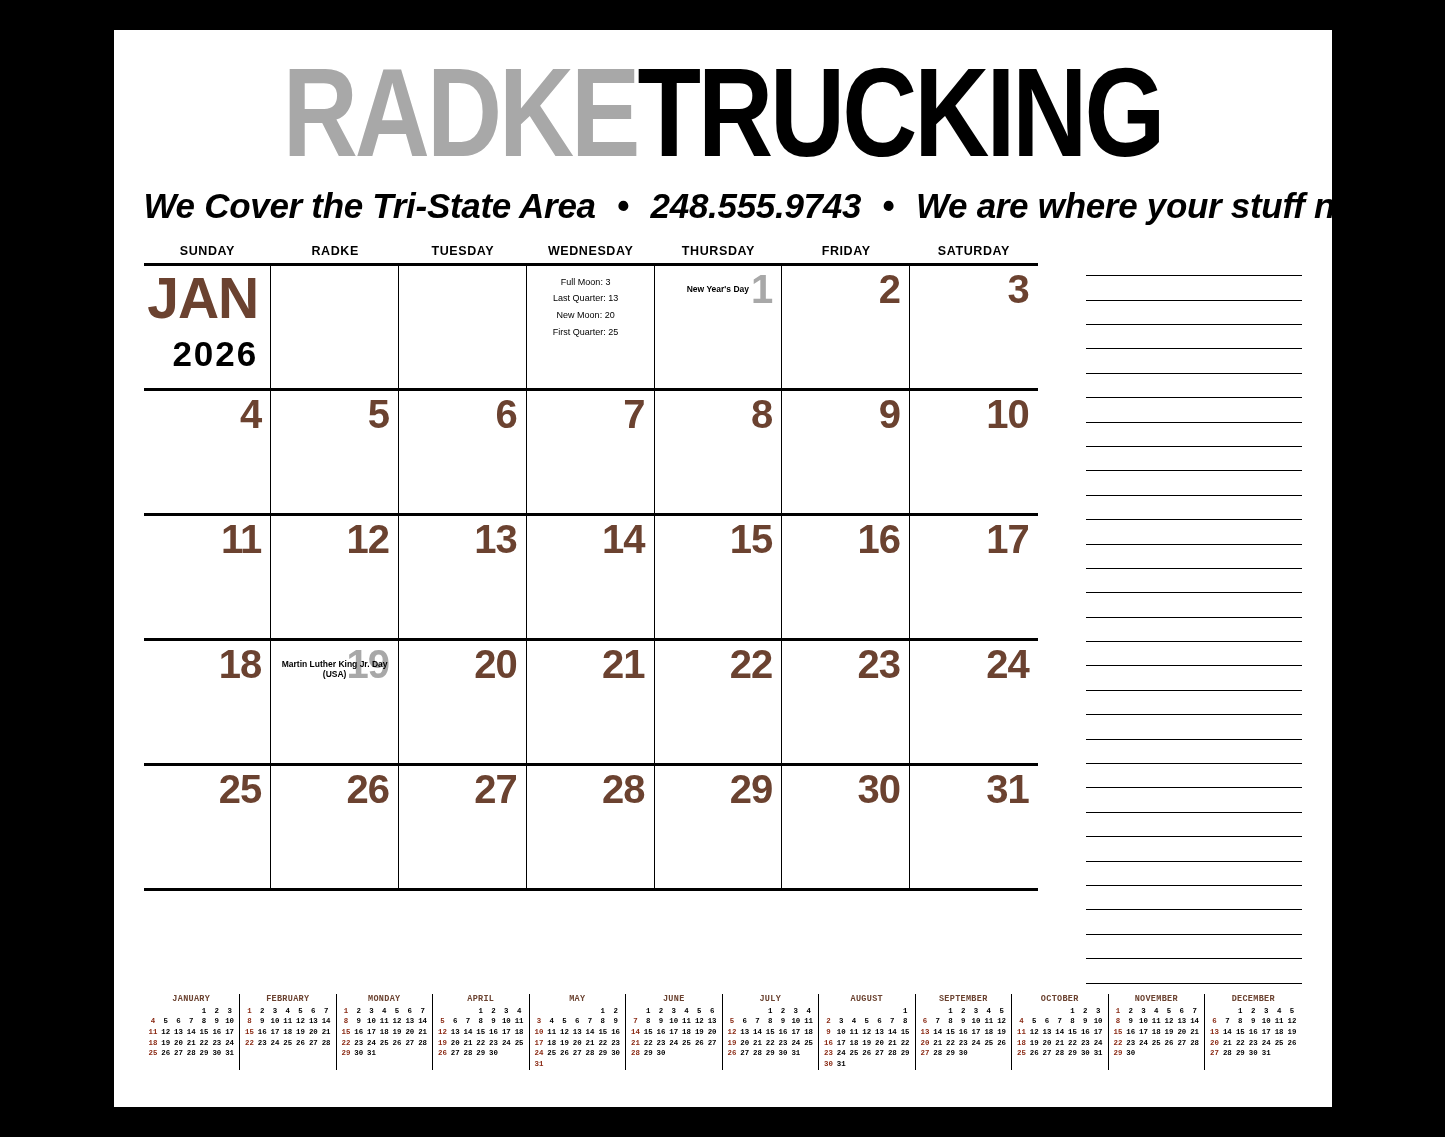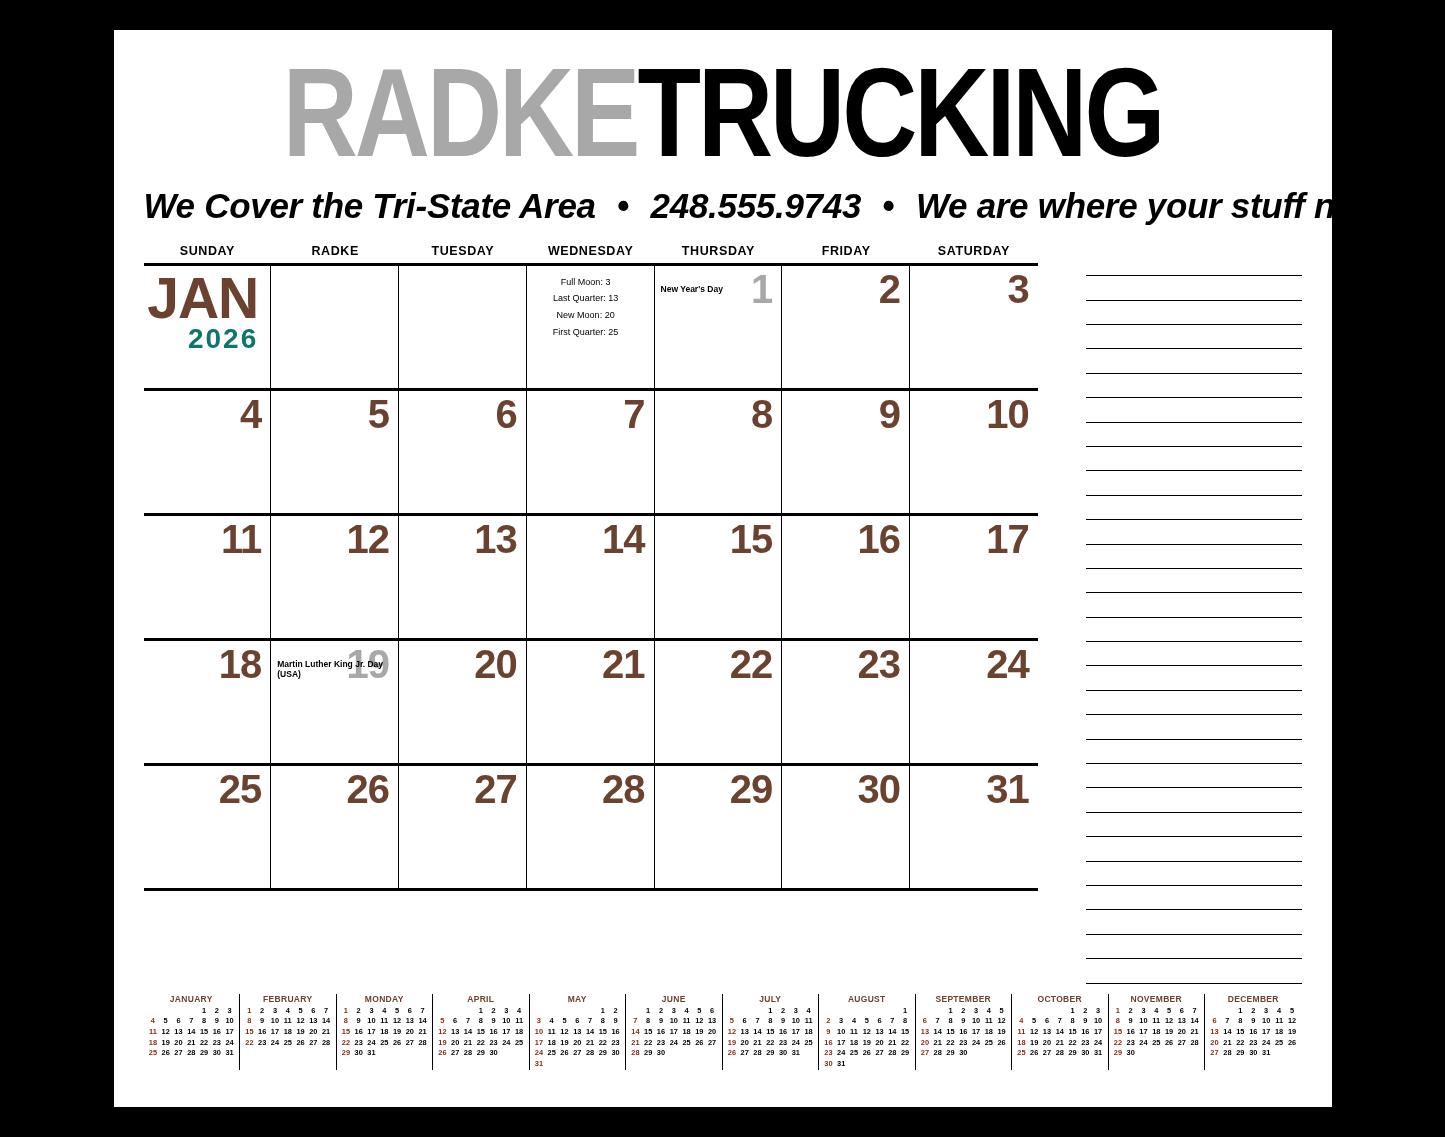--- a/index.html
+++ b/index.html
@@ -93,20 +93,21 @@
     font-weight: bold;
     color: #6b4230;
     line-height: 1.05;
     letter-spacing: -1px;
   }
   .daynum.holiday { color: #a8a8a8; }
   .event {
     position: absolute;
     top: 18px;
     left: 0; right: 0;
+    text-align: center;
     font-size: 8.5px;
     font-weight: bold;
     color: #000;
     line-height: 1.25;
     padding: 0 6px;
   }
   .moon-block {
     position: absolute;
     top: 8px; left: 1px; right: 10px;
     text-align: center;
@@ -124,40 +125,42 @@
     text-align: right;
   }
   .month-title .mon {
     font-size: 57px;
     font-weight: bold;
     color: #6b4230;
     line-height: 0.92;
     letter-spacing: -1px;
   }
   .month-title .yr {
-    font-size: 28px;
+    font-size: 35px;
     font-weight: bold;
-    color: #0f766e;
+    color: #000000;
     letter-spacing: 2px;
     line-height: 1.05;
+    margin-top: 12px;
   }
 
   
   .notes-lines { padding-top: 8px; }
   .note-line {
     border-bottom: 1.2px solid #000;
     height: 24.4px;
   }
 
   
   .year-strip {
     display: grid;
     grid-template-columns: repeat(12, 1fr);
     padding: 4px 30px 0 30px;
     margin-top: 6px;
+    font-family: Liberation Mono, monospace;
   }
   .ym {
     padding: 0 3px;
     border-right: 1px solid #000;
     text-align: center;
   }
   .ym:last-child { border-right: none; }
   .ym-name {
     font-size: 8.5px;
     font-weight: bold;

